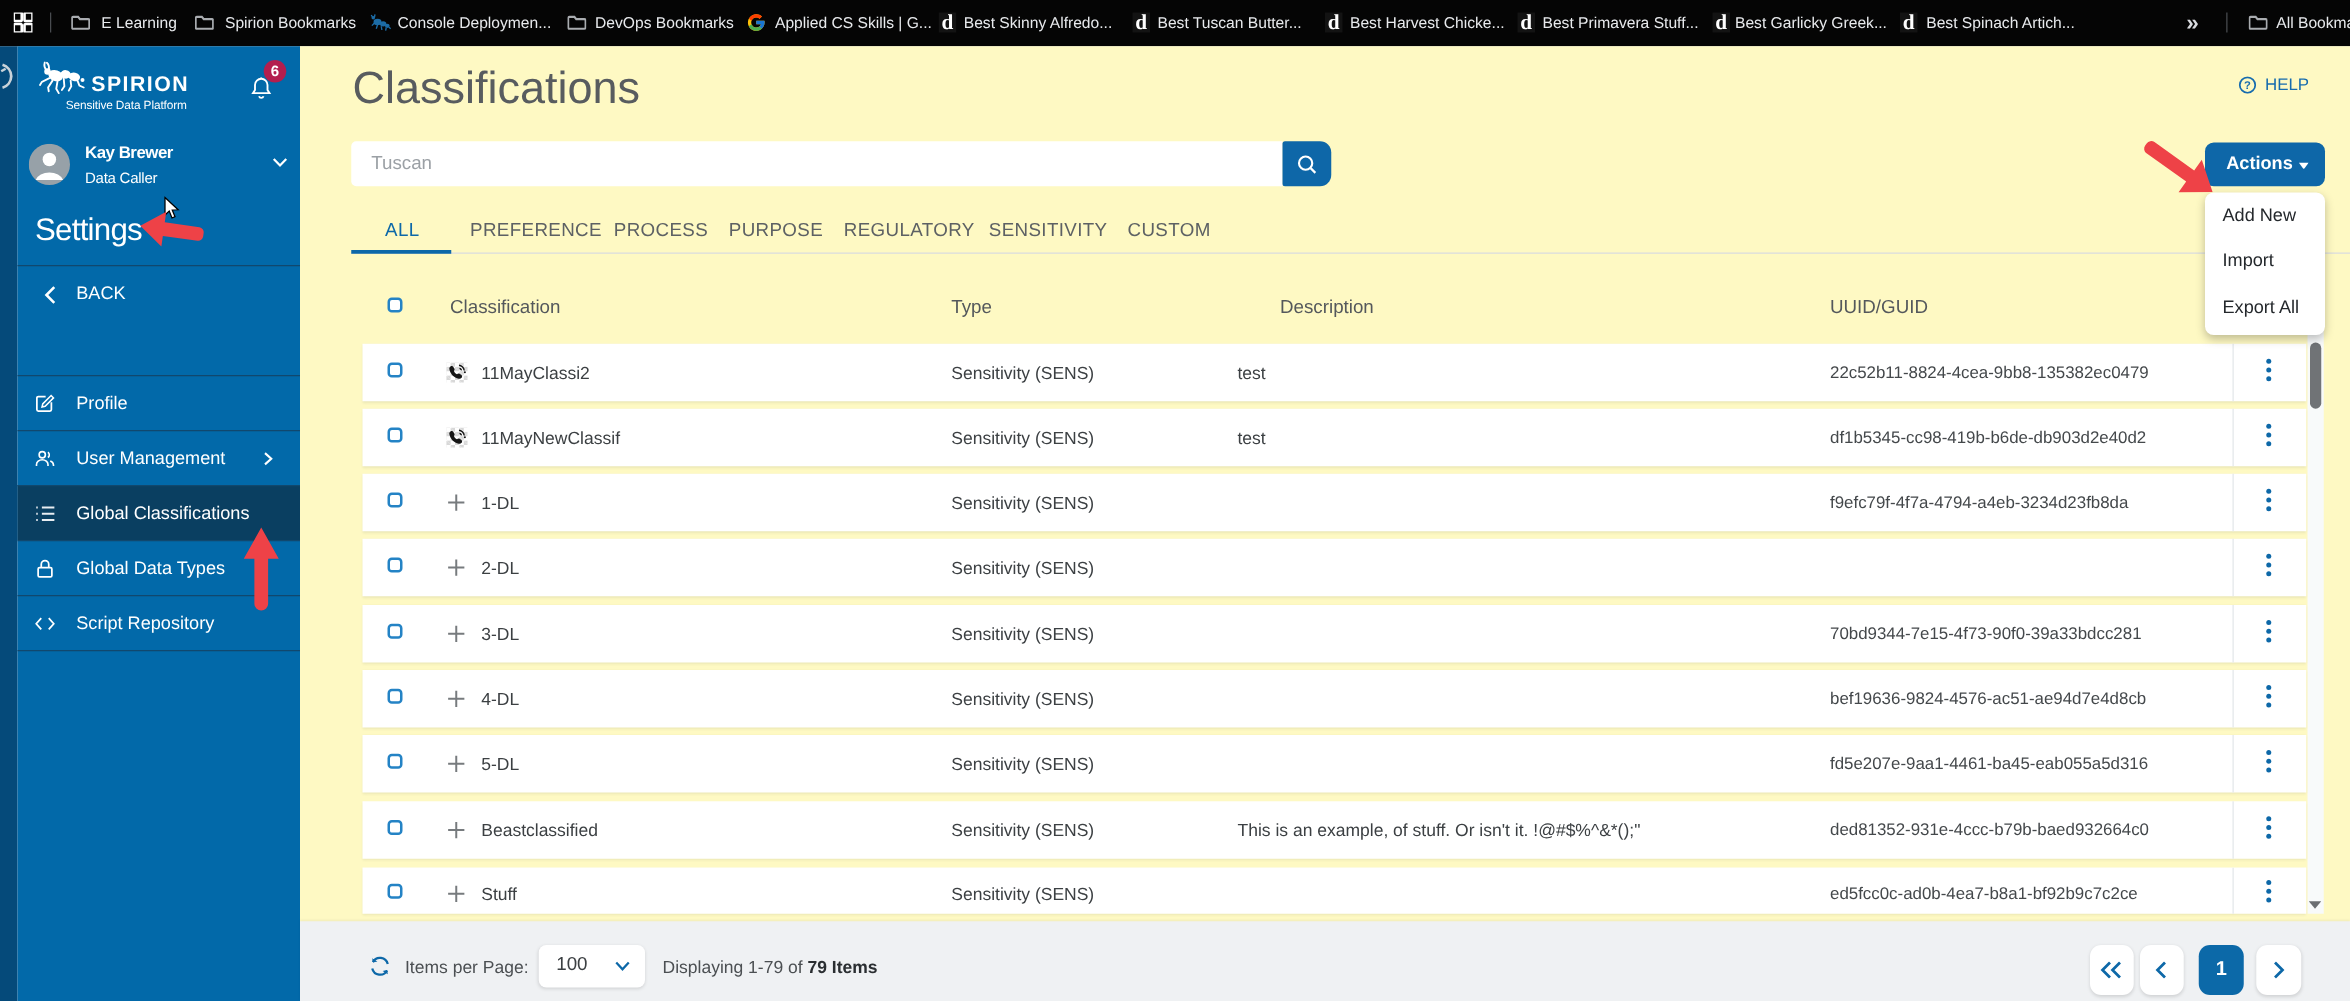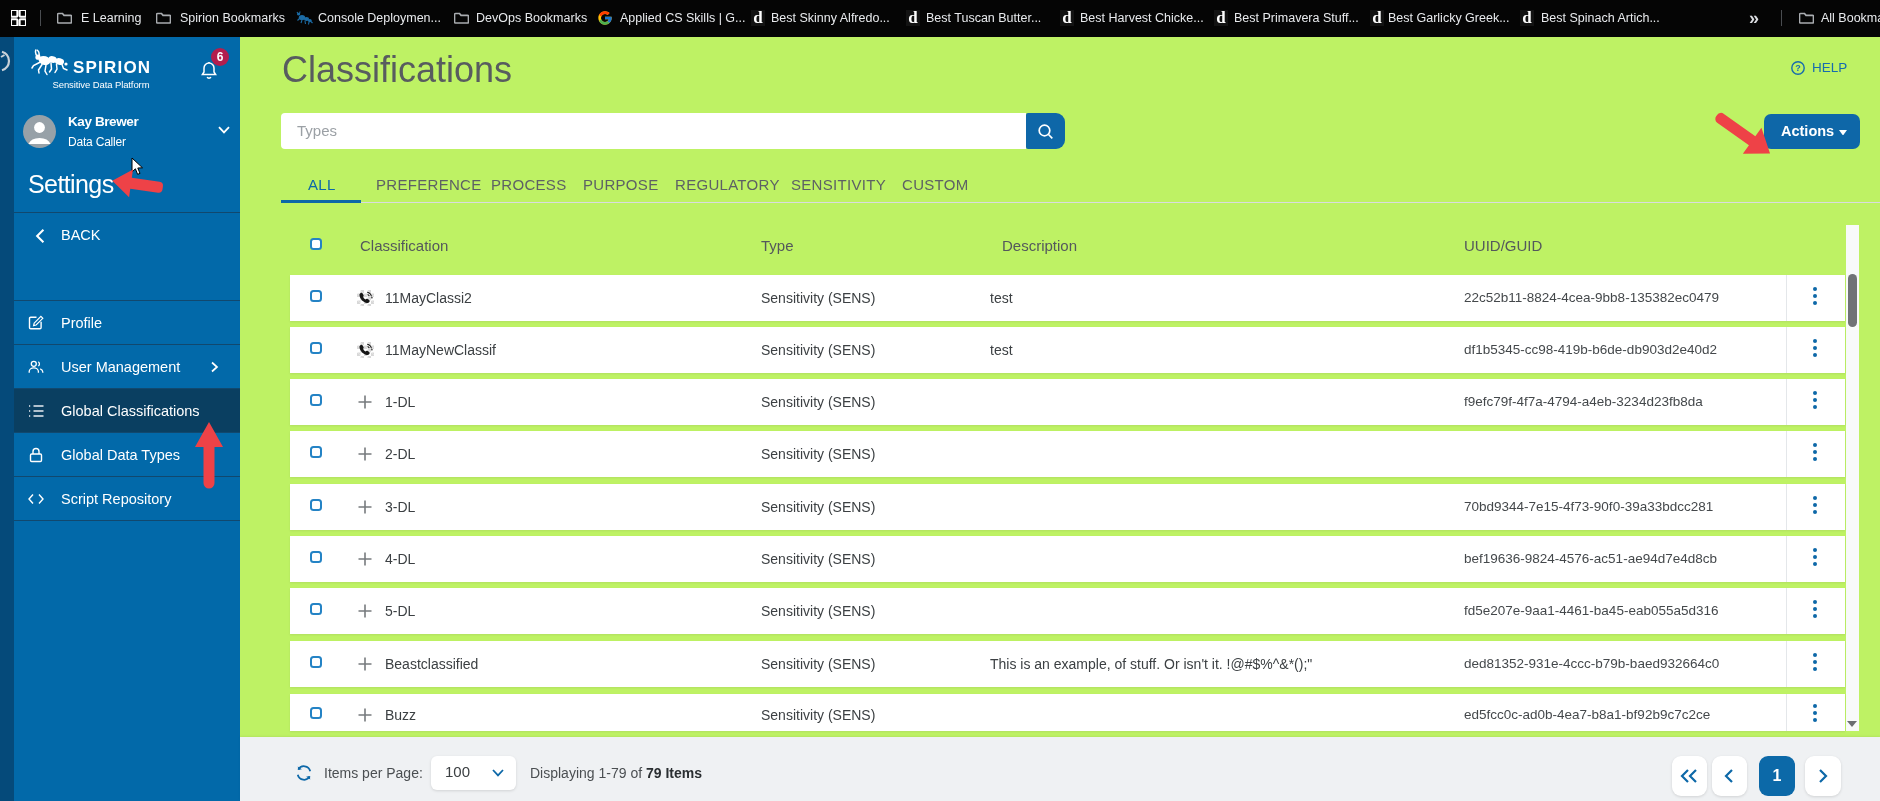--- a/index.html
+++ b/index.html
@@ -19,21 +19,21 @@
 
   
   #strip { position:absolute; left:0; top:37px; width:14px; height:764px; background:#054a7a; }
   #sidebar { position:absolute; left:14px; top:37px; width:226px; height:764px; background:#0269a9; }
   .menurow { position:absolute; left:0; width:226px; height:44px; border-top:1px solid #11486e; color:#fff; }
   .menurow .lbl { position:absolute; left:47px; top:0; height:44px; line-height:44px; font-size:14.5px; color:#fff; }
   .menurow .ic { position:absolute; left:14px; top:14px; width:16px; height:16px; }
   .menurow .chev { position:absolute; right:19px; top:15px; width:14px; height:14px; }
 
   
-  #content { position:absolute; left:240px; top:37px; width:1640px; height:764px; background:#bef264; }
+  #content { position:absolute; left:240px; top:37px; width:1640px; height:764px; background:#fef9c3; }
   .row { position:absolute; left:50px; width:1555px; height:46px; background:#fff; box-shadow:0 1px 2px rgba(60,64,67,.10); }
   .cb { position:absolute; left:20px; top:15px; width:12px; height:12px; border:2px solid #2483c5; border-radius:3.5px; background:#fff; }
   .rname { position:absolute; left:95px; top:0; height:46px; line-height:46px; font-size:14px; color:#3c4043; }
   .rtype { position:absolute; left:471px; top:0; height:46px; line-height:46px; font-size:14px; color:#3c4043; }
   .rdesc { position:absolute; left:700px; top:0; height:46px; line-height:46px; font-size:14px; color:#3c4043; }
   .ruuid { position:absolute; left:1174px; top:0; height:46px; line-height:46px; font-size:13.5px; color:#44484b; }
   .rsep  { position:absolute; left:1496px; top:0; width:1px; height:46px; background:#e4e7ea; }
   .dots  { position:absolute; left:1523px; top:12px; width:4px; height:22px; }
   .dots i { position:absolute; left:0; width:4px; height:4px; border-radius:50%; background:#0d68a8; }
   .dots i:nth-child(1){top:0} .dots i:nth-child(2){top:7px} .dots i:nth-child(3){top:14px}
@@ -216,21 +216,21 @@
   <div id="content">
     <div class="abs" style="left:42px;top:12px;font-size:36px;line-height:42px;color:#585c5f">Classifications</div>
 
     <svg class="abs" style="left:1551px;top:24px" width="14" height="14" viewBox="0 0 14 14">
       <circle cx="7" cy="7" r="6.2" fill="none" stroke="#176cae" stroke-width="1.4"></circle>
       <text x="7" y="10.2" text-anchor="middle" font-size="9" font-weight="bold" fill="#176cae" font-family="Liberation Sans">?</text>
     </svg>
     <div class="abs" style="left:1572px;top:23px;font-size:13.5px;color:#176cae">HELP</div>
 
     <div class="abs" style="left:41px;top:76px;width:745px;height:36px;background:#fff;border-radius:4px 0 0 4px;">
-      <div class="abs" style="left:16px;top:0;height:36px;line-height:36px;font-size:15px;color:#9ba0a5">Types</div>
+      <div class="abs" style="left:16px;top:0;height:36px;line-height:36px;font-size:15px;color:#9ba0a5">Tuscan</div>
     </div>
     <div class="abs" style="left:786px;top:76px;width:39px;height:36px;background:#0e67a8;border-radius:2px 9px 9px 2px;">
       <svg class="abs" style="left:12px;top:11px" width="16" height="16" viewBox="0 0 16 16">
         <circle cx="6.5" cy="6.5" r="5.3" fill="none" stroke="#fff" stroke-width="1.7"></circle>
         <path d="M10.5 10.5 L14.3 14.3" stroke="#fff" stroke-width="1.7"></path>
       </svg>
     </div>
 
     <div class="tabt" style="left:68px;color:#0d68a8">ALL</div>
     <div class="tabt" style="left:136px">PREFERENCE</div>
@@ -238,21 +238,21 @@
     <div class="tabt" style="left:343px">PURPOSE</div>
     <div class="tabt" style="left:435px">REGULATORY</div>
     <div class="tabt" style="left:551px">SENSITIVITY</div>
     <div class="tabt" style="left:662px">CUSTOM</div>
     <div class="abs" style="left:41px;top:165px;width:1599px;height:1px;background:#d9dcdf"></div>
     <div class="abs" style="left:41px;top:163px;width:80px;height:3px;background:#0d68a8"></div>
 
     <div class="cb" style="left:70px;top:201px"></div>
     <div class="abs hdr" style="left:120px;top:200px;font-size:15px;color:#54585c">Classification</div>
     <div class="abs hdr" style="left:521px;top:200px;font-size:15px;color:#54585c">Type</div>
-    <div class="abs hdr" style="left:762px;top:200px;font-size:15px;color:#54585c">Description</div>
+    <div class="abs hdr" style="left:784px;top:200px;font-size:15px;color:#54585c">Description</div>
     <div class="abs hdr" style="left:1224px;top:200px;font-size:15px;color:#54585c">UUID/GUID</div>
 
     <div class="abs" style="left:1606px;top:188px;width:13px;height:506px;background:#f8fafa"></div>
     <div class="abs" style="left:1608px;top:237px;width:9px;height:53px;background:#707376;border-radius:4.5px"></div>
     <svg class="abs" style="left:1606.5px;top:683px" width="10" height="8" viewBox="0 0 10 8">
         <path d="M0 1 h10 L5 7 Z" fill="#6b6e71"></path>
       </svg>
 
     <div class="row" style="top:237.5px">
       <div class="cb"></div>
@@ -378,21 +378,21 @@
           <i></i>
           <i></i>
           <i></i>
         </div>
     </div>
     <div class="row last" style="top:656.5px;height:37px;overflow:hidden">
       <div class="cb"></div>
         <svg class="plusw" viewBox="0 0 16 16">
           <path d="M8 1.5 v13 M1.5 8 h13" stroke="#777b7e" stroke-width="1.6"></path>
         </svg>
-      <div class="rname">Buzz</div>
+      <div class="rname">Stuff</div>
         <div class="rtype">Sensitivity (SENS)</div>
         <div class="ruuid">ed5fcc0c-ad0b-4ea7-b8a1-bf92b9c7c2ce</div>
       <div class="rsep"></div>
         <div class="dots">
           <i></i>
           <i></i>
           <i></i>
         </div>
     </div>
 
@@ -427,20 +427,25 @@
       </div>
     </div>
 
     <div class="abs" style="left:1524px;top:76.5px;width:96px;height:35px;background:#0e67a8;border-radius:7px;">
       <div class="abs" style="left:17px;top:0;height:35px;line-height:35px;color:#fff;font-size:14.5px;font-weight:bold">Actions</div>
       <svg class="abs" style="left:75px;top:16px" width="8" height="5.5" viewBox="0 0 8 5.5">
           <path d="M0 0 h8 L4 5.5 Z" fill="#fff"></path>
         </svg>
     </div>
 
+    <div class="abs" style="left:1524px;top:117px;width:96px;height:114px;background:#fff;border-radius:7px;box-shadow:0 3px 8px rgba(0,0,0,.25);">
+      <div class="mitem" style="top:11px">Add New</div>
+      <div class="mitem" style="top:46.5px">Import</div>
+      <div class="mitem" style="top:83.5px">Export All</div>
+    </div>
 
     <svg class="abs" style="left:1464px;top:69px" width="80" height="58" viewBox="0 0 80 58">
       <g transform="rotate(35.5 40 29)">
         <path d="M72 29 L50 13 L50 23.5 L11 23.5 a4.5 4.5 0 0 0 -4.5 4.5 v2 a4.5 4.5 0 0 0 4.5 4.5 L50 34.5 L50 45 Z" fill="#ee4247"></path>
       </g>
     </svg>
   </div>
 
 </div>
 

